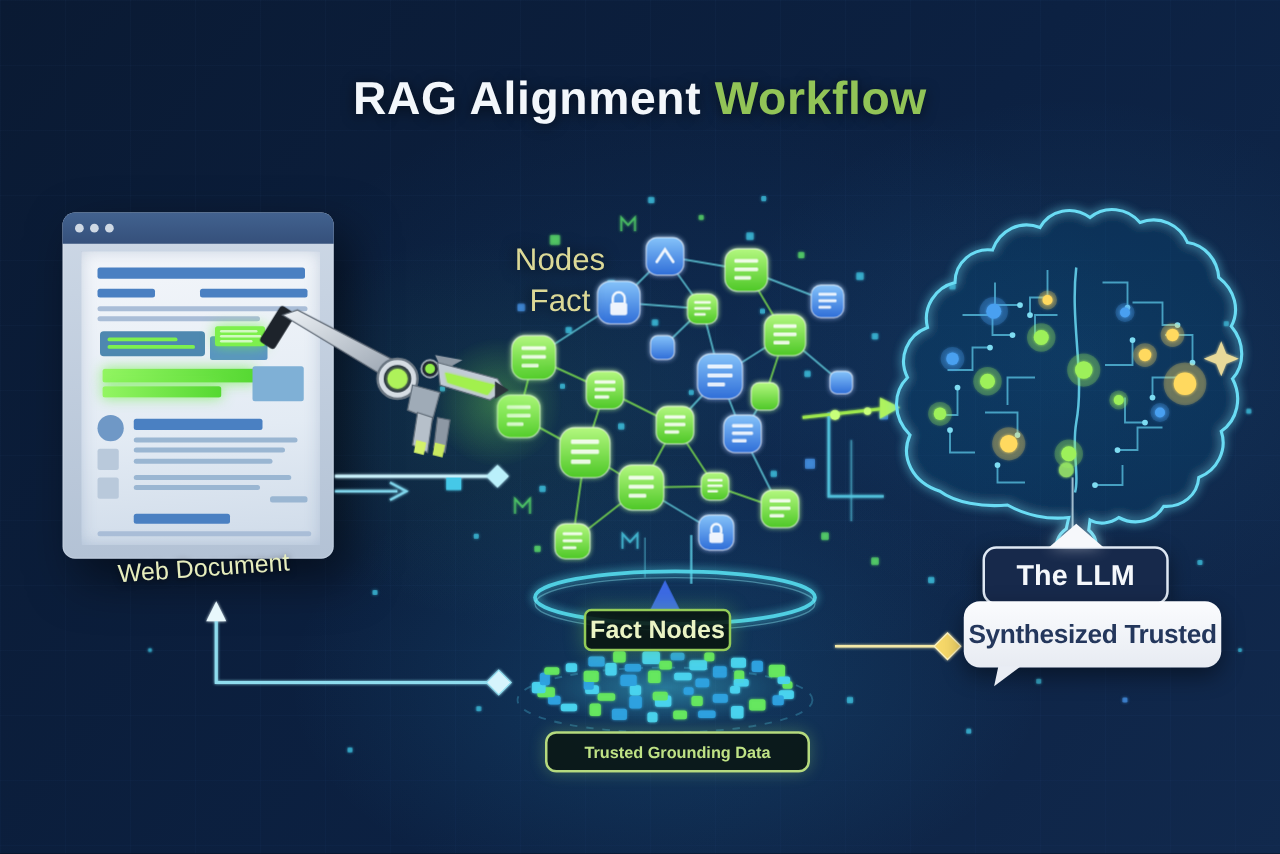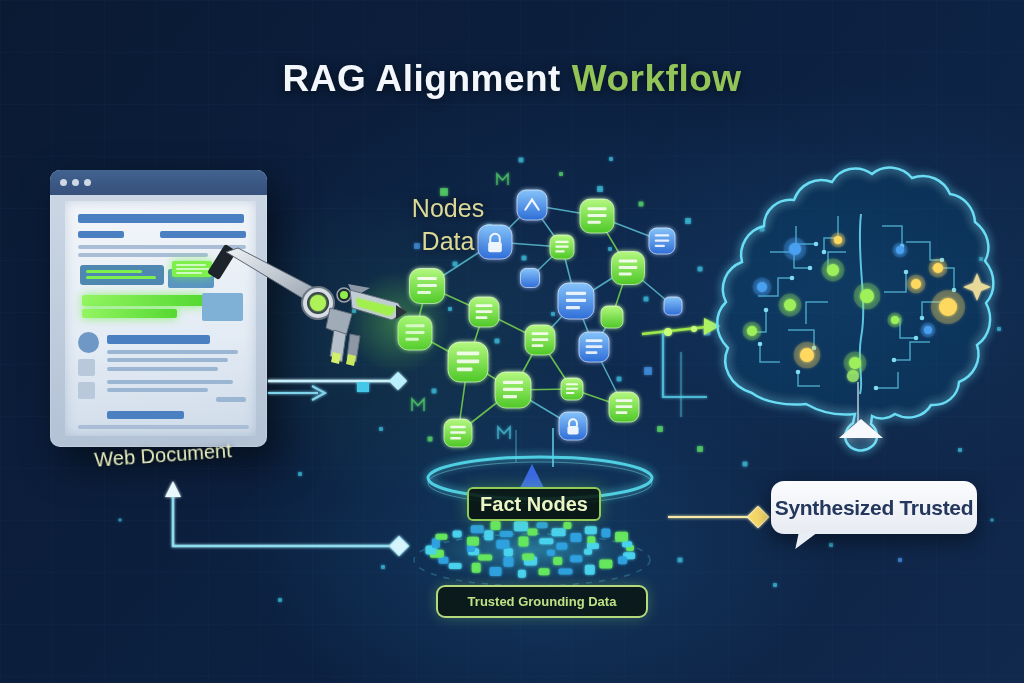--- a/index.html
+++ b/index.html
@@ -37,21 +37,21 @@
     box-shadow:inset 0 0 12px rgba(90,120,160,.28);}
   .bar{position:absolute;border-radius:2px;}
   .glowbar{box-shadow:0 0 10px rgba(110,240,70,.75);}
   
   .float-label{left:406px;top:192px;width:84px;text-align:center;font-size:25px;line-height:1.3;
     color:var(--label_khaki);text-shadow:0 0 12px rgba(0,0,0,.7);z-index:6;}
   .webdoc-label{left:86px;top:444px;width:154px;text-align:center;font-size:20px;
     color:var(--webdoc_text);transform:rotate(-4deg);text-shadow:0 1px 6px rgba(0,0,0,.6);z-index:6;}
   .badge{display:flex;align-items:center;justify-content:center;box-sizing:border-box;
     font-weight:bold;z-index:6;}
-  .fact-badge{left:467px;top:487px;width:134px;height:34px;font-size:20px;
+  .fact-badge{left:467px;top:487px;width:118px;height:34px;font-size:20px;
     color:var(--badge_text);background:rgba(9,22,14,.88);border:2px solid var(--badge_border);
     border-radius:6px;box-shadow:0 0 16px rgba(120,220,90,.35);}
   .trusted-badge{left:436px;top:585px;width:212px;height:33px;font-size:13px;
     color:var(--trusted_text);background:rgba(10,22,18,.85);border:2px solid var(--trusted_border);
     border-radius:9px;box-shadow:0 0 13px rgba(150,220,110,.3);}
   .llm-box{left:786px;top:437px;width:149px;height:47px;font-size:23px;border-radius:11px;
     color:var(--llm_text);background:var(--llm_bg);border:2px solid var(--llm_border);
     box-shadow:0 5px 16px rgba(0,0,0,.45);}
   .llm-pointer{left:839px;top:419px;width:0;height:0;z-index:7;
     border-left:22px solid transparent;border-right:22px solid transparent;
@@ -551,26 +551,27 @@
   </svg>
 
   <div class="abs title">
     <span>RAG Alignment</span>
     <span> </span>
     <span class="accent">Workflow</span>
   </div>
 
   <div class="abs float-label">
     <div>Nodes</div>
-    <div>Data</div>
+    <div>Fact</div>
   </div>
 
   <div class="abs webdoc-label">Web Document</div>
 
   <div class="abs badge fact-badge">Fact Nodes</div>
   <div class="abs badge trusted-badge">Trusted Grounding Data</div>
 
   <div class="abs llm-pointer"></div>
+  <div class="abs badge llm-box">The LLM</div>
   <div class="abs badge answer-bubble">
     <span>Synthesized Trusted</span>
     <div class="bubble-tail"></div>
   </div>
 </div>
 
 </body></html>

